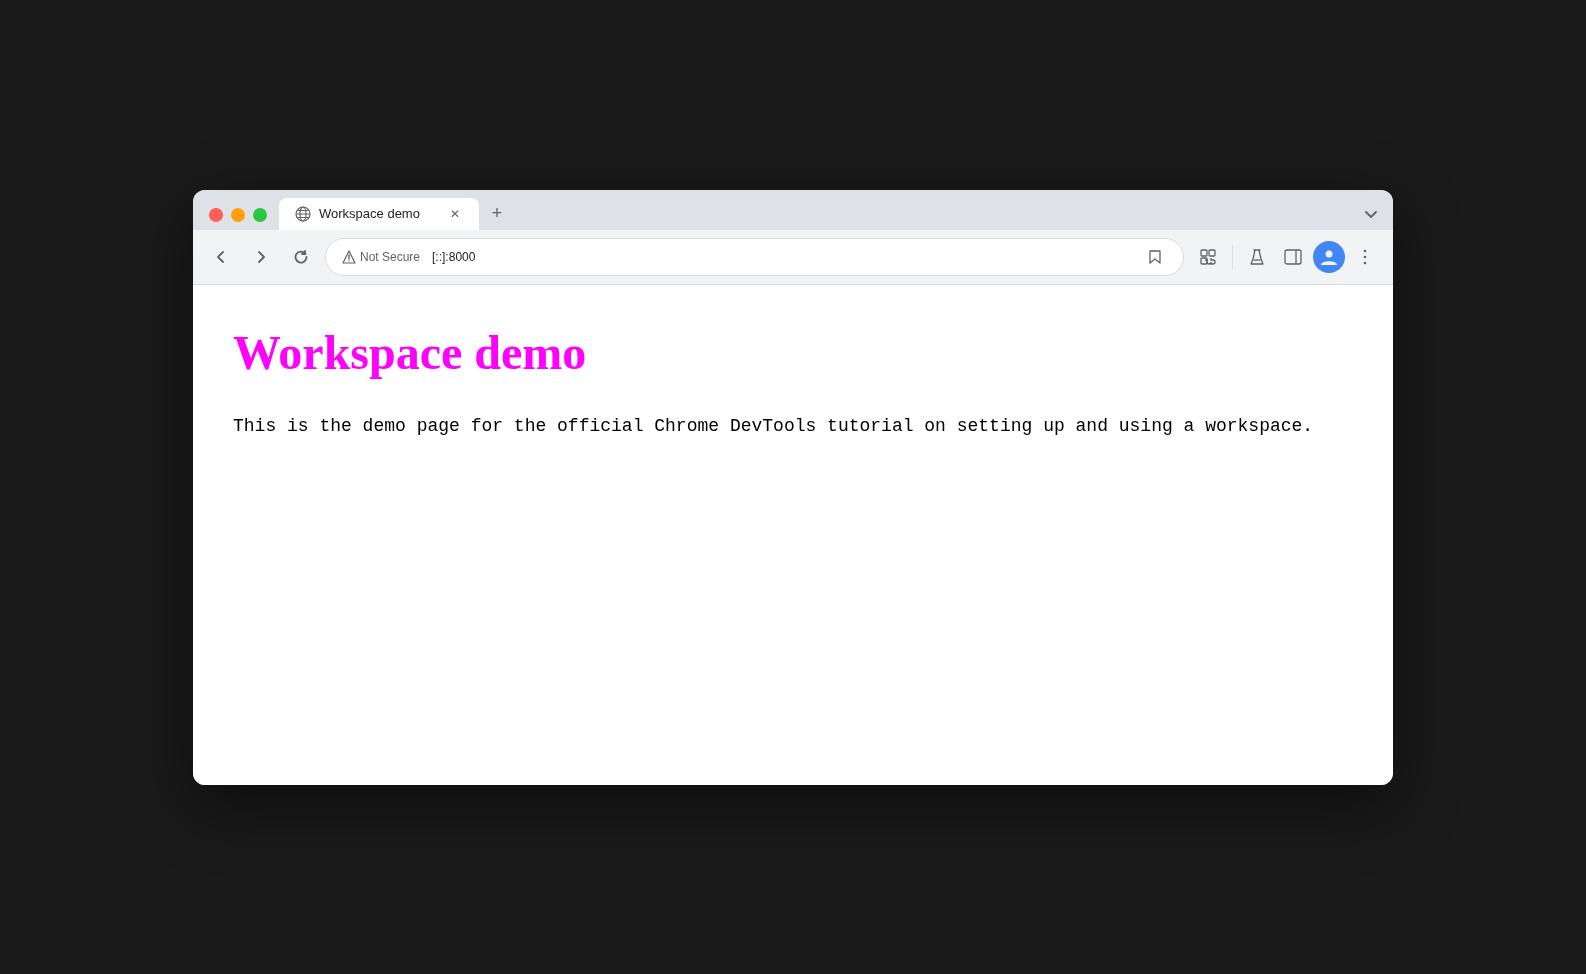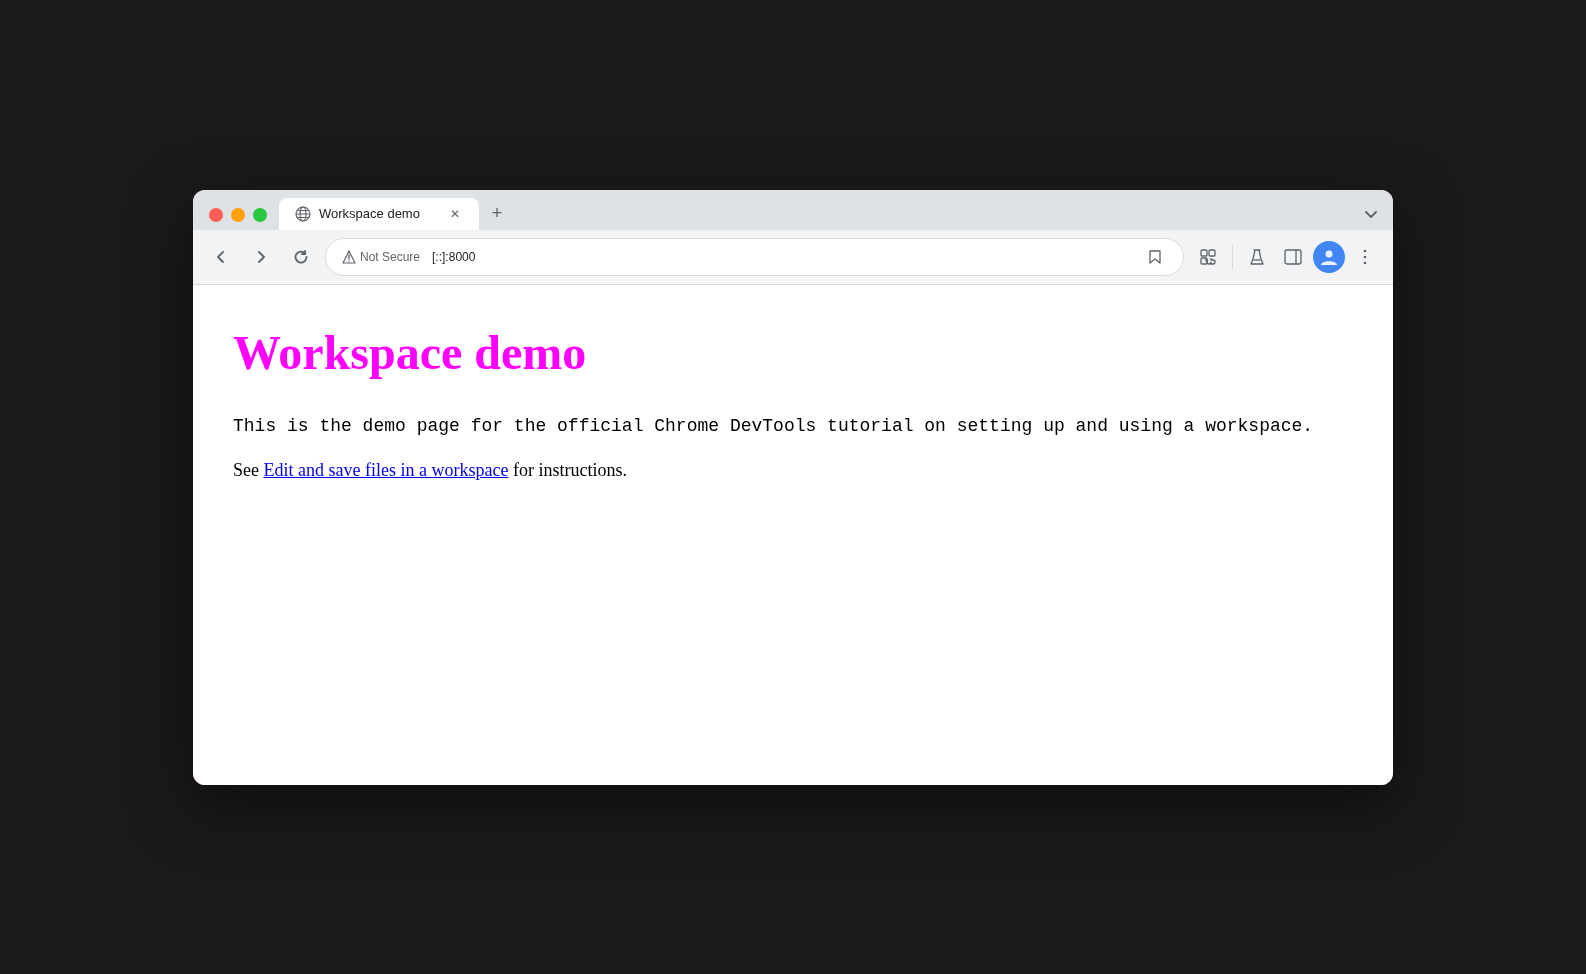--- a/index.html
+++ b/index.html
@@ -386,18 +386,15 @@
             <circle cx="10" cy="16" r="1.3" fill="#5f6368"></circle>
           </svg>
         </button>
       </div>
     </div>
   </div>
 
   <div class="page-content">
     <h1 class="page-heading">Workspace demo</h1>
     <p class="page-body">This is the demo page for the official Chrome DevTools tutorial on setting up and using a workspace.</p>
-    <p class="page-link-line">
-      <span>See </span><a class="page-link" href="#">Edit and save files in a workspace</a><span> for instructions.</span>
-    </p>
   </div>
 
 </div>
 
 </body></html>

